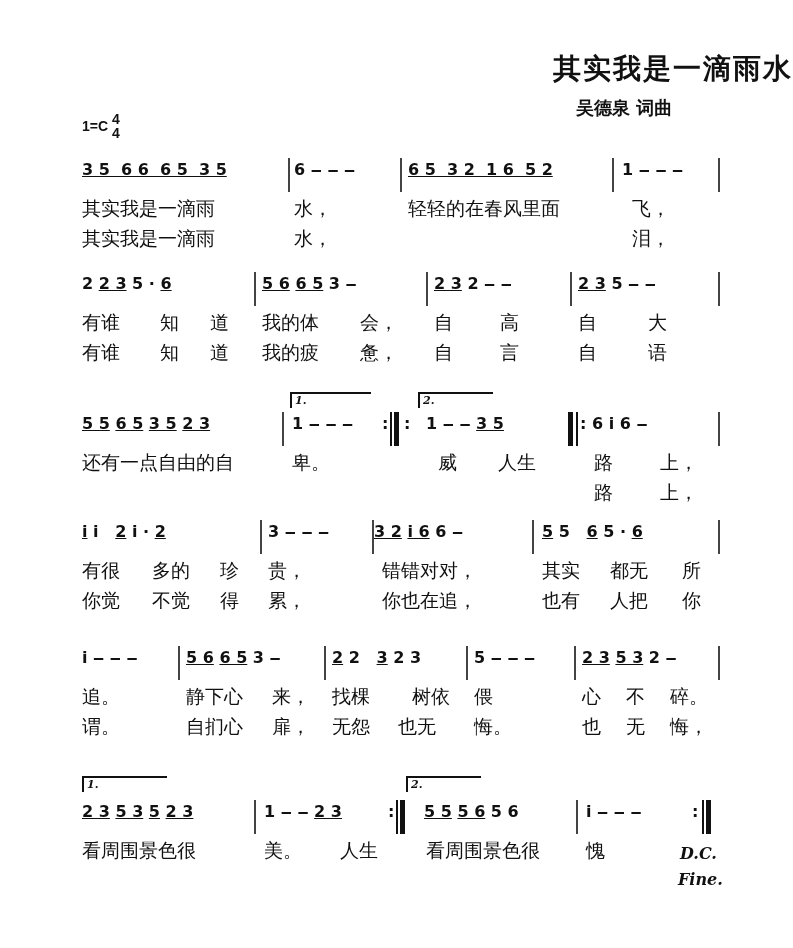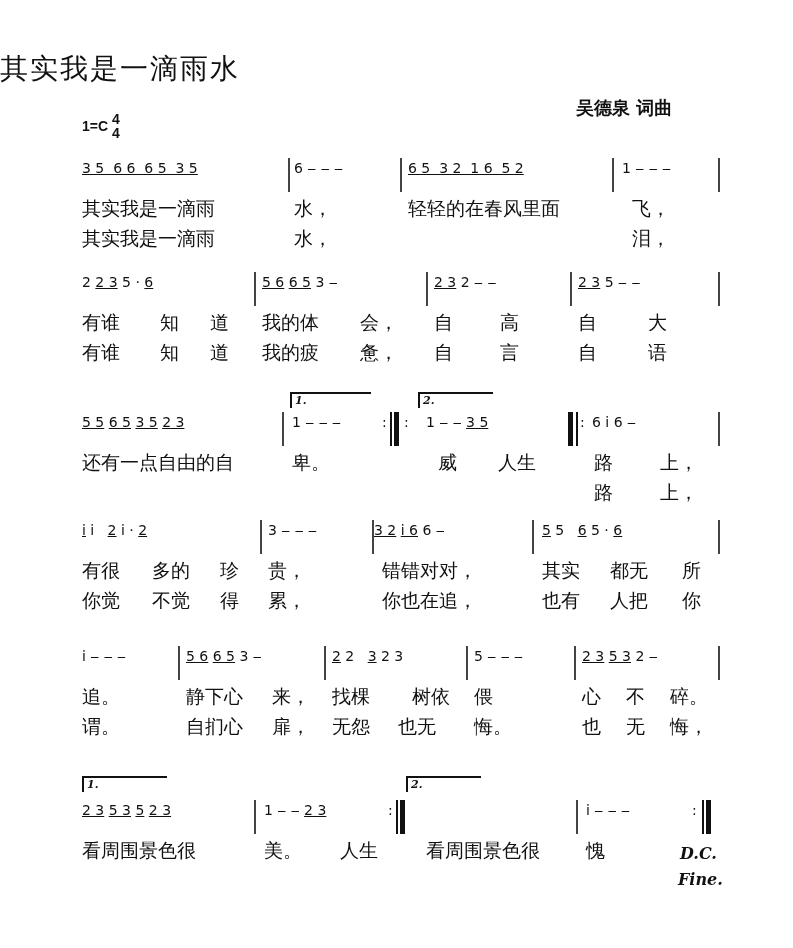--- a/index.html
+++ b/index.html
@@ -1,27 +1,27 @@
 <!DOCTYPE html>
 <html><head>
 <meta charset="utf-8">
 <style>
   html, body { margin:0; padding:0; background:#ffffff; }
   body { width:793px; height:948px; position:relative; overflow:hidden;
          font-family:"DejaVu Serif", serif; color:#111; }
-  .title { position:absolute; left:0; width:793px; top:50px; text-align:left;
-           font-size:28px; font-weight:normal; letter-spacing:2px; }
+  .title { position:absolute; left:0; width:793px; top:50px; text-align:right;
+           font-size:28px; font-weight:bold; letter-spacing:2px; }
   .composer { position:absolute; left:576px; top:96px; font-size:18px; font-weight:bold; }
   .key { position:absolute; left:82px; top:112px; font-family:"Liberation Sans", sans-serif;
          font-size:14px; font-weight:bold; display:flex; align-items:center; }
   .frac { display:inline-flex; flex-direction:column; align-items:center; line-height:14px;
           margin-left:4px; font-size:14px; }
   .row { position:absolute; left:82px; width:640px; }
   .notes { position:relative; height:36px; font-family:"DejaVu Sans", sans-serif;
-           font-weight:normal; font-size:14px; white-space:nowrap; }
+           font-weight:bold; font-size:16px; white-space:nowrap; }
   .n { position:absolute; top:2px; }
   .bar { position:absolute; top:0; width:2px; height:34px; background:#444; }
   .lyr { position:relative; height:30px; font-size:19px; white-space:nowrap; }
   .l { position:absolute; top:2px; }
   .rep { position:absolute; top:0; height:34px; width:16px; }
   .rep .thick { position:absolute; width:5px; height:34px; background:#111; }
   .rep .thin { position:absolute; width:2px; height:34px; background:#111; }
   .volta { position:absolute; height:14px; border-top:2px solid #111; border-left:2px solid #111;
            font-size:11px; font-style:italic; font-weight:bold; padding-left:3px; }
   .dc { position:absolute; font-style:italic; font-weight:bold; font-size:16px; }
@@ -209,20 +209,21 @@
   <div class="volta" style="left:324px;top:-24px;width:70px">2.</div>
   <div class="notes">
     <span class="n" style="left:0"><u>2&nbsp;3</u>&nbsp;<u>5&nbsp;3</u>&nbsp;<u>5</u>&nbsp;<u>2&nbsp;3</u></span>
     <span class="bar" style="left:172px"></span>
     <span class="n" style="left:182px">1&nbsp;‒&nbsp;‒&nbsp;<u>2&nbsp;3</u></span>
     <span class="n" style="left:306px">:</span>
     <span class="rep" style="left:314px">
         <span class="thin" style="left:0"></span>
         <span class="thick" style="left:4px"></span>
       </span>
+    <span class="n" style="left:342px"><u>5&nbsp;5</u>&nbsp;<u>5&nbsp;6</u>&nbsp;5&nbsp;6</span>
     <span class="bar" style="left:494px"></span>
     <span class="n" style="left:504px">i&nbsp;‒&nbsp;‒&nbsp;‒</span>
     <span class="n" style="left:610px">:</span>
     <span class="rep" style="left:620px">
         <span class="thin" style="left:0"></span>
         <span class="thick" style="left:4px"></span>
       </span>
   </div>
   <div class="lyr">
       <span class="l" style="left:0">看周围景色很</span>

